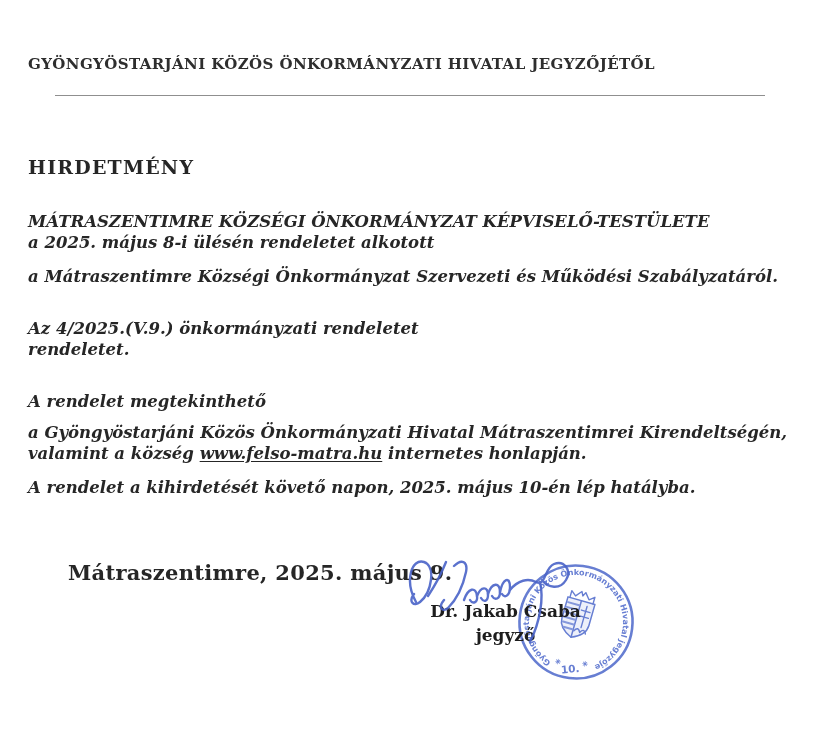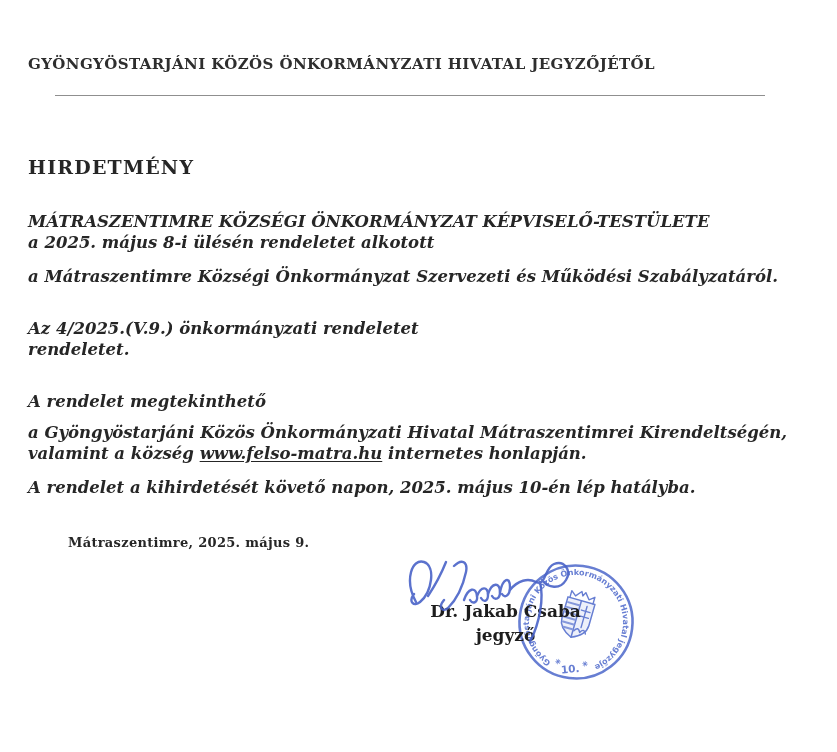--- a/index.html
+++ b/index.html
@@ -13,21 +13,21 @@
   .doc-title{top:156px;font-size:19px;letter-spacing:1.2px;}
   .doc-title span{text-underline-offset:4px;text-decoration-thickness:1.6px;}
   .para{font-size:16.5px;line-height:20.5px;font-style:italic;}
   .p1{top:212px;}
   .p2{top:267px;}
   .p3{top:319px;}
   .p4{top:392px;}
   .p5{top:423px;}
   .p6{top:478px;}
   .url{text-decoration:underline;text-underline-offset:2px;}
-  .date-line{position:absolute;left:68px;top:535px;font-size:13px;letter-spacing:0.3px;}
+  .date-line{position:absolute;left:68px;top:560px;font-size:21px;letter-spacing:0.3px;}
   .sig-name-block{position:absolute;left:408px;top:599px;width:195px;text-align:center;
     font-size:17px;line-height:24px;color:#1d1d1d;z-index:2;}
   .stamp{position:absolute;left:508px;top:554px;width:136px;height:136px;z-index:1;
     transform:rotate(7deg);opacity:0.92;}
   .signature{position:absolute;left:402px;top:550px;width:175px;height:100px;z-index:3;opacity:0.9;}
 </style>
 </head>
 <body>
 
 <div class="page">

